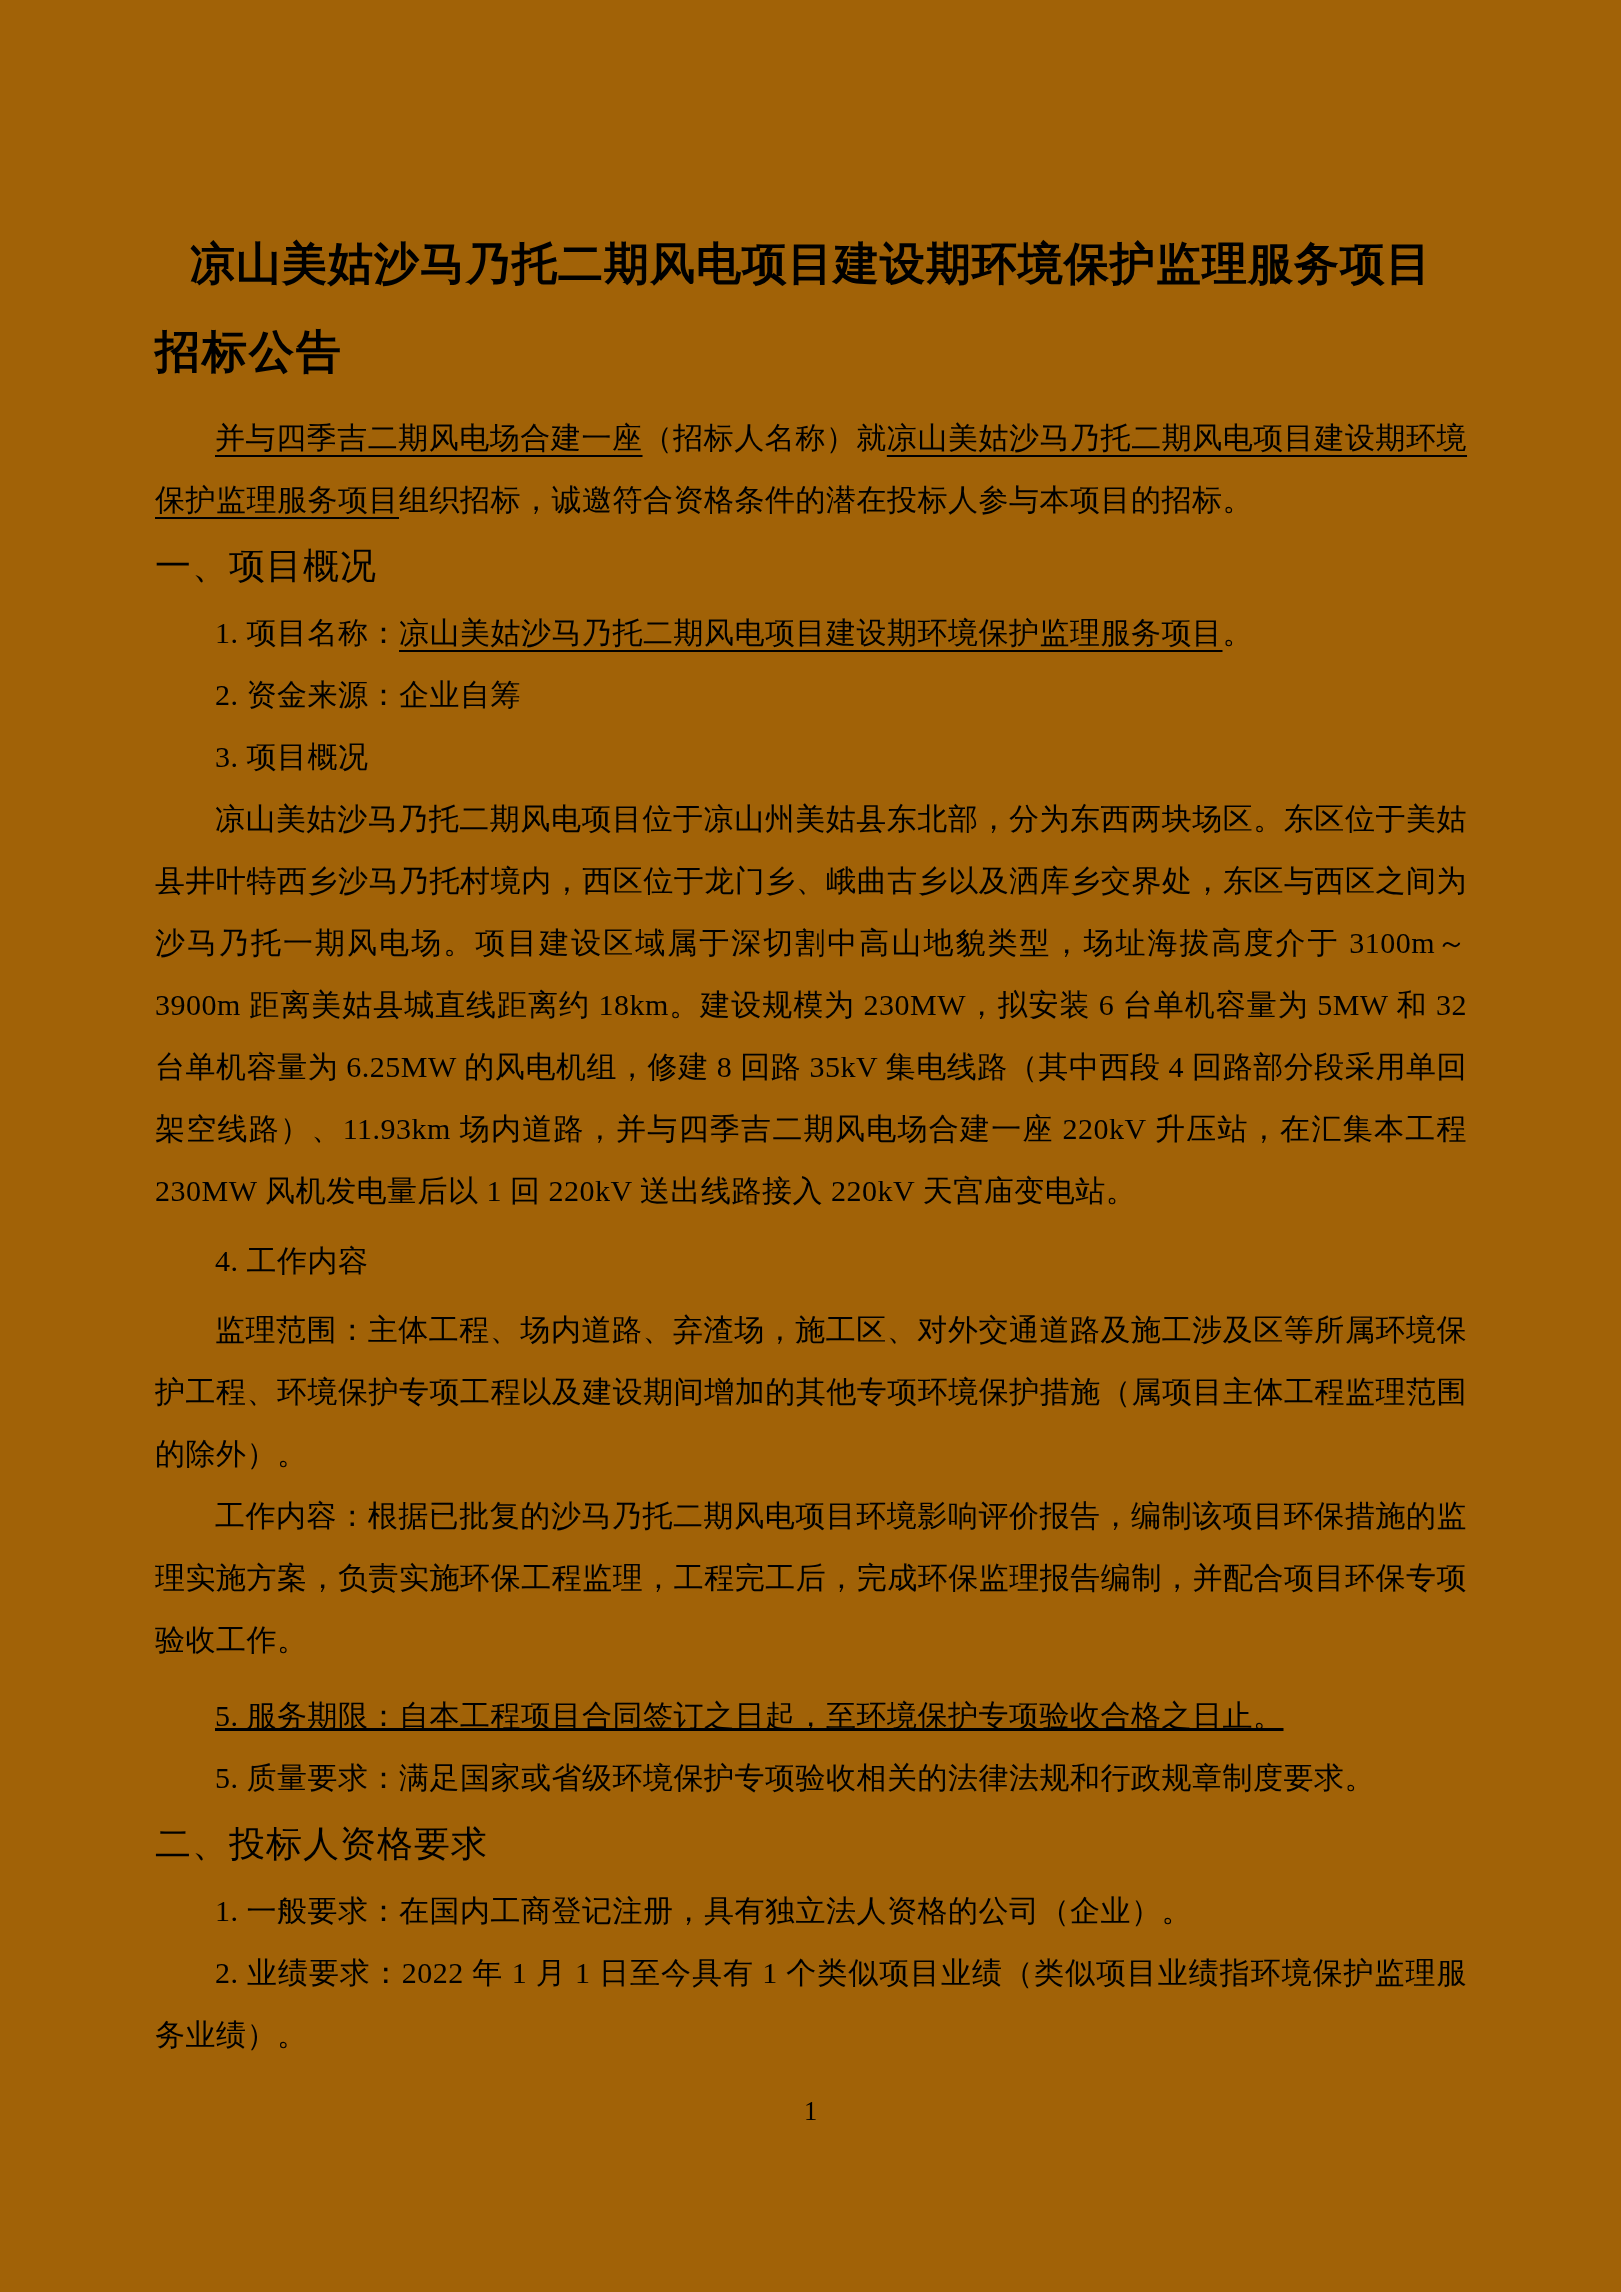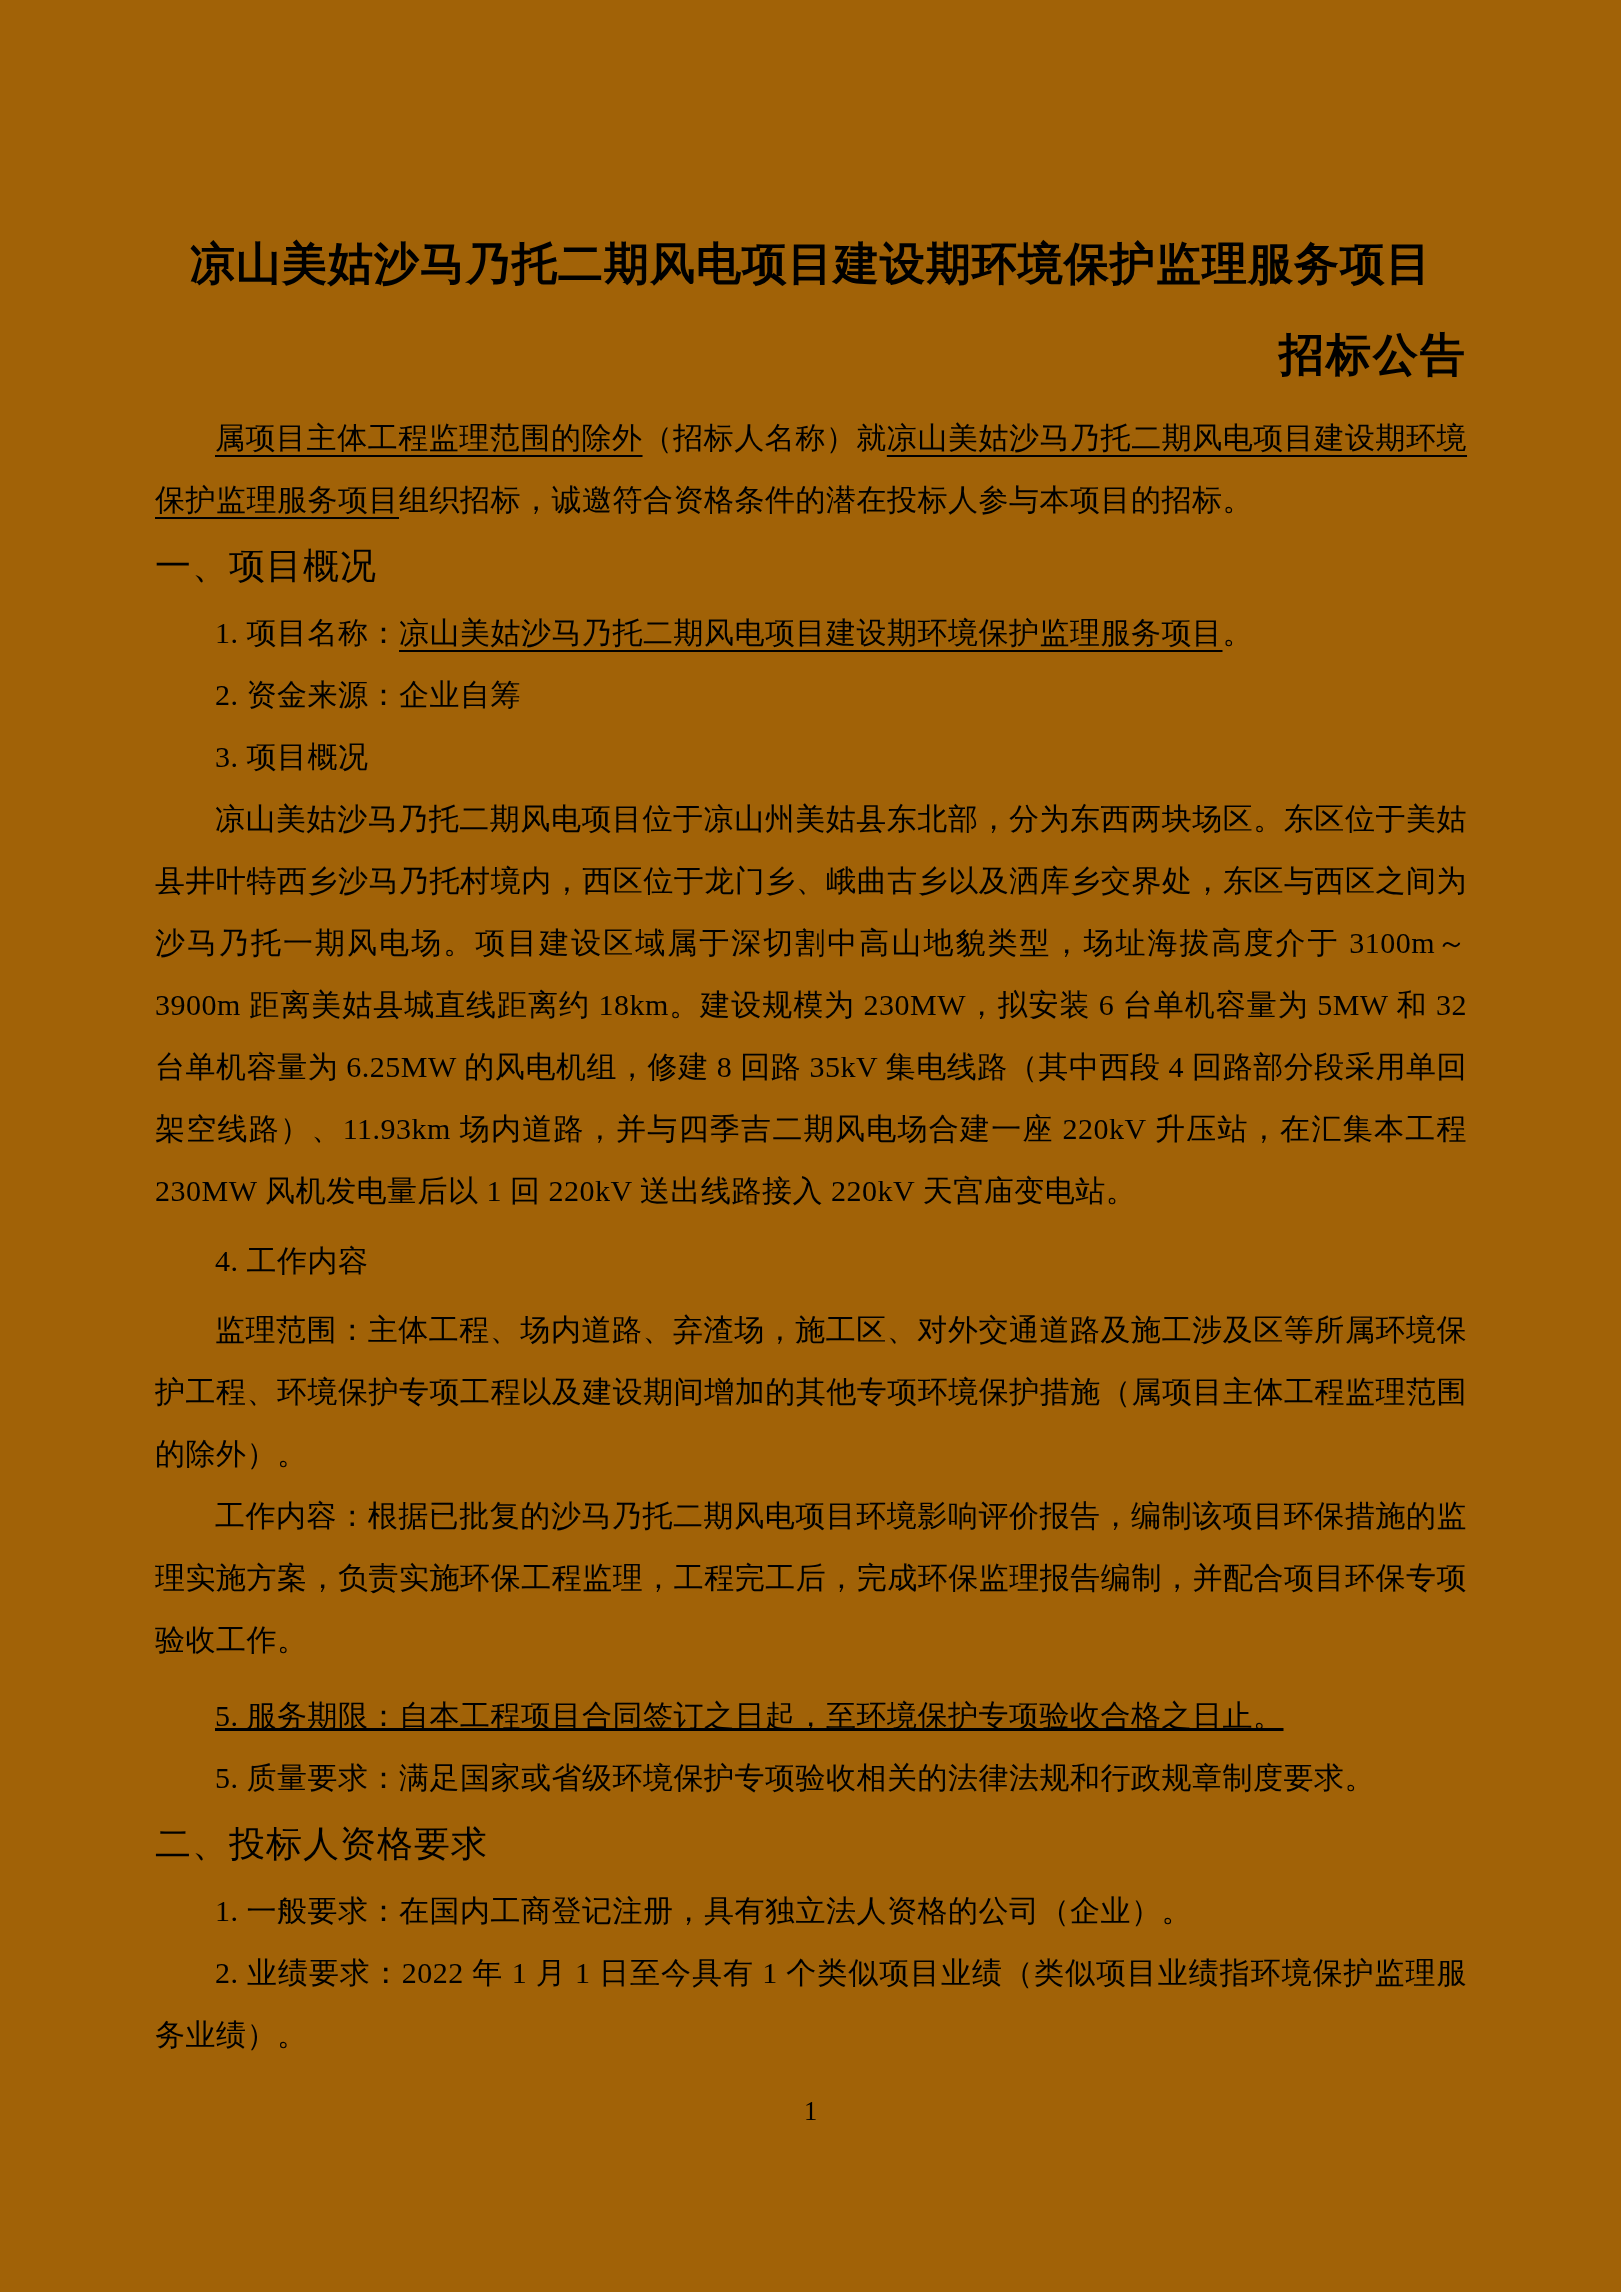--- a/index.html
+++ b/index.html
@@ -20,25 +20,25 @@
   .doc-title {
     font-family: "Liberation Sans", "DejaVu Sans", sans-serif;
     font-weight: 700;
     font-size: 45px;
     line-height: 45px;
     text-align: center;
     letter-spacing: 1px;
     margin: 0 0 47px 0;
   }
   .doc-subtitle {
-    font-family: Liberation Serif, serif;
+    font-family: Liberation Mono, monospace;
     font-weight: 700;
     font-size: 45px;
     line-height: 45px;
-    text-align: right;
+    text-align: left;
     letter-spacing: 2px;
     margin: 0 0 29px 0;
   }
   .body-text {
     font-family: "Liberation Serif", "DejaVu Serif", serif;
     font-size: 30px;
     line-height: 62px;
     letter-spacing: 0.5px;
     margin: 0;
     text-align: justify;
@@ -74,21 +74,21 @@
   }
 </style>
 </head>
 <body>
 
 <div class="page">
 
   <h1 class="doc-title">凉山美姑沙马乃托二期风电项目建设期环境保护监理服务项目</h1>
   <h2 class="doc-subtitle">招标公告</h2>
 
-  <p class="body-text indent"><span class="u">属项目主体工程监理范围的除外</span><span>（招标人名称）就</span><span class="u">凉山美姑沙马乃托二期风电项目建设期环境保护监理服务项目</span><span>组织招标，诚邀符合资格条件的潜在投标人参与本项目的招标。</span></p>
+  <p class="body-text indent"><span class="u">并与四季吉二期风电场合建一座</span><span>（招标人名称）就</span><span class="u">凉山美姑沙马乃托二期风电项目建设期环境保护监理服务项目</span><span>组织招标，诚邀符合资格条件的潜在投标人参与本项目的招标。</span></p>
 
   <h3 class="sec-heading">一、项目概况</h3>
 
   <p class="body-text indent"><span>1. 项目名称：</span><span class="u">凉山美姑沙马乃托二期风电项目建设期环境保护监理服务项目</span><span>。</span></p>
 
   <p class="body-text indent">2. 资金来源：企业自筹</p>
 
   <p class="body-text indent">3. 项目概况</p>
 
   <p class="body-text indent">凉山美姑沙马乃托二期风电项目位于凉山州美姑县东北部，分为东西两块场区。东区位于美姑县井叶特西乡沙马乃托村境内，西区位于龙门乡、峨曲古乡以及洒库乡交界处，东区与西区之间为沙马乃托一期风电场。项目建设区域属于深切割中高山地貌类型，场址海拔高度介于 3100m～3900m 距离美姑县城直线距离约 18km。建设规模为 230MW，拟安装 6 台单机容量为 5MW 和 32 台单机容量为 6.25MW 的风电机组，修建 8 回路 35kV 集电线路（其中西段 4 回路部分段采用单回架空线路）、11.93km 场内道路，并与四季吉二期风电场合建一座 220kV 升压站，在汇集本工程 230MW 风机发电量后以 1 回 220kV 送出线路接入 220kV 天宫庙变电站。</p>

